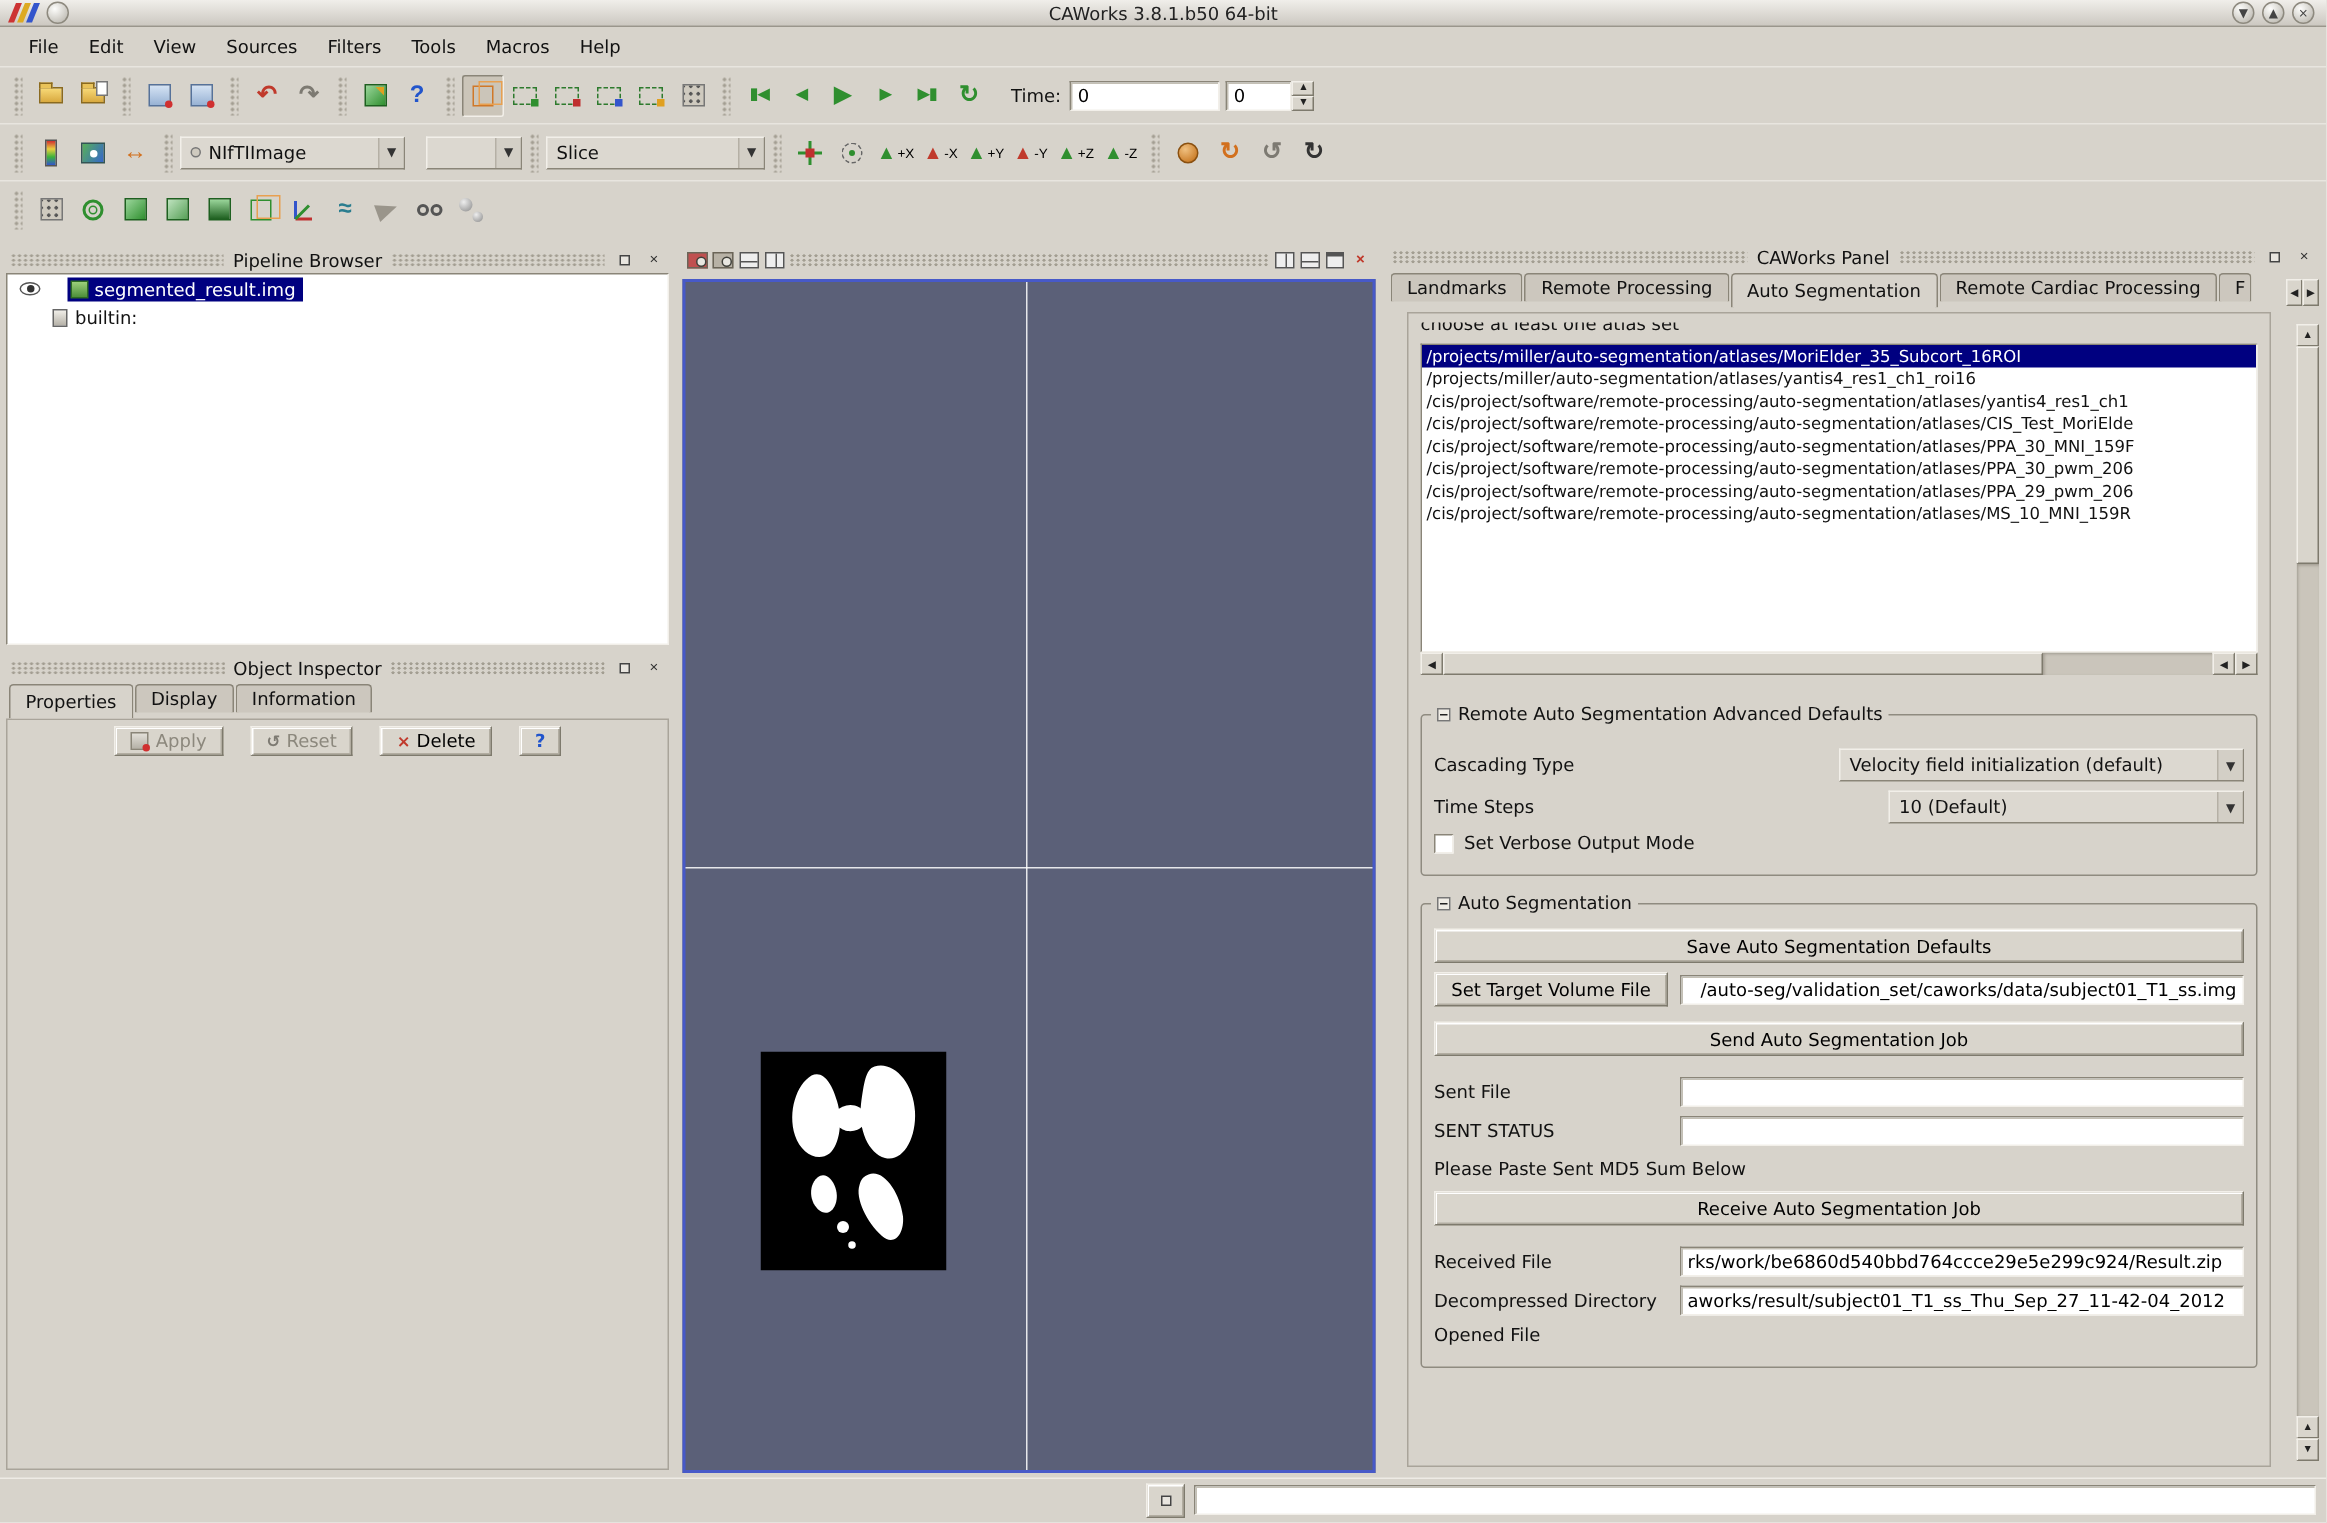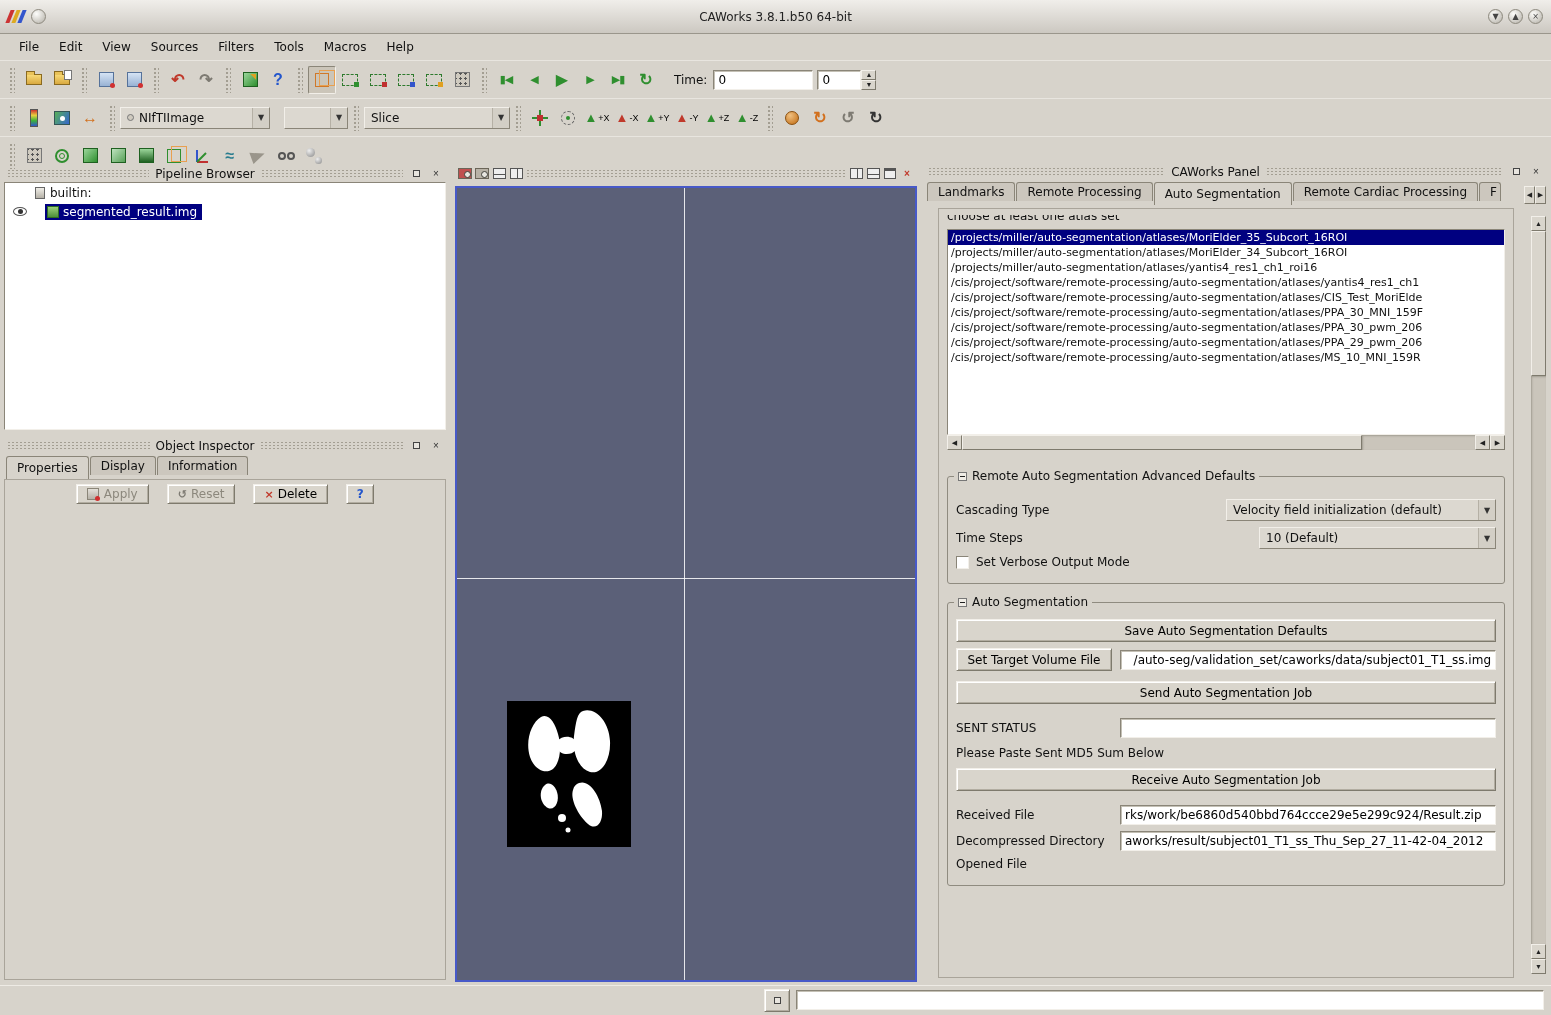--- a/index.html
+++ b/index.html
@@ -7,21 +7,21 @@
   .win { position:relative; width:1551px; height:1015px; background:#d7d3cb;
          font-family:"DejaVu Sans",sans-serif; font-size:12px; color:#111; overflow:hidden; }
   .btn { background:#d9d5cc; border:1px solid; border-color:#f2efe9 #7e7a6d #7e7a6d #f2efe9;
          box-shadow:inset 1px 1px 0 #fff, inset -1px -1px 0 #b2ada1;
          padding:2px 10px; font:inherit; display:inline-flex; align-items:center; justify-content:center; gap:5px; }
   .field { background:#fff; border:1px solid; border-color:#8a8578 #f2efe9 #f2efe9 #8a8578;
            box-shadow:inset 1px 1px 0 #c4c0b5; padding:1px 4px; font:inherit; height:20px; outline:none; }
   .dots { background-image:radial-gradient(#a39e92 1px, transparent 1.2px); background-size:4px 3px; }
 
   
-  .titlebar { height:34px; background:linear-gradient(#f0eeea,#ccc8c1); border-bottom:1px solid #9a968c;
+  .titlebar { height:18px; background:linear-gradient(#f0eeea,#ccc8c1); border-bottom:1px solid #9a968c;
               display:flex; align-items:center; padding:0 8px; position:relative; }
   .title { position:absolute; left:0; right:0; text-align:center; color:#222; }
   .logo { display:flex; gap:2px; margin-right:7px; z-index:1; }
   .logo i { width:4px; height:13px; transform:skewX(-22deg); display:block; }
   .tb-circle { width:15px; height:15px; border-radius:50%;
                background:radial-gradient(circle at 35% 30%, #fdfdfb, #b3afa6);
                border:1px solid #8d897e; display:flex; align-items:center; justify-content:center;
                font-size:8px; color:#444; }
   .winbtns { margin-left:auto; display:flex; gap:5px; z-index:1; }
 
@@ -381,30 +381,30 @@
     <span class="dstrip dots"></span>
     <button class="mini">
         <span class="box"></span>
       </button>
     <button class="mini">
         <span>×</span>
       </button>
   </div>
   <div class="listbox" style="position:absolute;left:4px;top:182px;width:442px;height:248px;font-size:12px">
     <div class="trow">
-      <span class="i-server" style="margin-left:26px"></span>
-      <span>builtin:</span>
-    </div>
-    <div class="trow">
       <span class="i-eye" style="margin-left:4px"></span>
       <span style="width:8px"></span>
       <span class="sel">
         <span class="i-img"></span>
         <span>segmented_result.img</span>
       </span>
+    </div>
+    <div class="trow">
+      <span class="i-server" style="margin-left:26px"></span>
+      <span>builtin:</span>
     </div>
   </div>
 
   <div class="dock-h" style="left:4px;top:438px;width:442px">
     <span class="dstrip dots"></span>
     <span class="t">Object Inspector</span>
     <span class="dstrip dots"></span>
     <button class="mini">
         <span class="box"></span>
       </button>
@@ -515,21 +515,20 @@
     </span>
 
     <div style="position:absolute;left:13px;top:44px;width:576px;bottom:4px;border:1px solid #a9a49a;padding:6px 8px;overflow:hidden">
 
       <div style="height:10px;overflow:hidden">
         <span style="display:block;margin-top:-6px">choose at least one atlas set</span>
       </div>
 
       <div class="listbox" style="height:206px;margin-top:4px">
         <div class="listrow selected">/projects/miller/auto-segmentation/atlases/MoriElder_35_Subcort_16ROI</div>
-        <div class="listrow">/projects/miller/auto-segmentation/atlases/MoriElder_34_Subcort_16ROI</div>
         <div class="listrow">/projects/miller/auto-segmentation/atlases/yantis4_res1_ch1_roi16</div>
         <div class="listrow">/cis/project/software/remote-processing/auto-segmentation/atlases/yantis4_res1_ch1</div>
         <div class="listrow">/cis/project/software/remote-processing/auto-segmentation/atlases/CIS_Test_MoriElde</div>
         <div class="listrow">/cis/project/software/remote-processing/auto-segmentation/atlases/PPA_30_MNI_159F</div>
         <div class="listrow">/cis/project/software/remote-processing/auto-segmentation/atlases/PPA_30_pwm_206</div>
         <div class="listrow">/cis/project/software/remote-processing/auto-segmentation/atlases/PPA_29_pwm_206</div>
         <div class="listrow">/cis/project/software/remote-processing/auto-segmentation/atlases/MS_10_MNI_159R</div>
       </div>
       <div style="display:flex;height:15px">
         <button class="sbtn">
@@ -575,20 +574,24 @@
           <span class="collapse"></span>
           <span>Auto Segmentation</span>
         </span>
         <button class="btn wbtn">Save Auto Segmentation Defaults</button>
         <div class="fr">
           <button class="btn" style="width:156px;height:23px;flex:none">Set Target Volume File</button>
           <input class="field" style="flex: 1 1 0%; margin-left: 8px; text-align: right;" value="/auto-seg/validation_set/caworks/data/subject01_T1_ss.img">
         </div>
         <button class="btn wbtn" style="margin:4px 0 8px">Send Auto Segmentation Job</button>
         <div class="fr">
+          <span class="lbl">Sent File</span>
+          <input class="field" value="" style="">
+        </div>
+        <div class="fr">
           <span class="lbl">SENT STATUS</span>
           <input class="field" value="" style="">
         </div>
         <div style="margin:8px 0 2px">Please Paste Sent MD5 Sum Below</div>
         <button class="btn wbtn" style="margin:6px 0 8px">Receive Auto Segmentation Job</button>
         <div class="fr">
           <span class="lbl">Received File</span>
           <input class="field" value="rks/work/be6860d540bbd764ccce29e5e299c924/Result.zip" style="">
         </div>
         <div class="fr">

